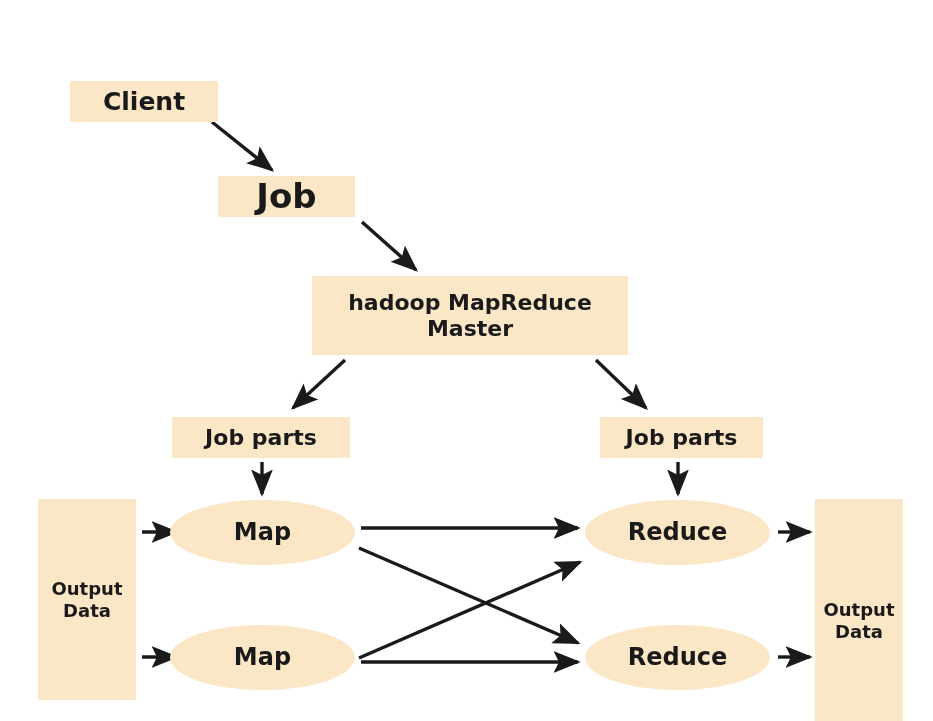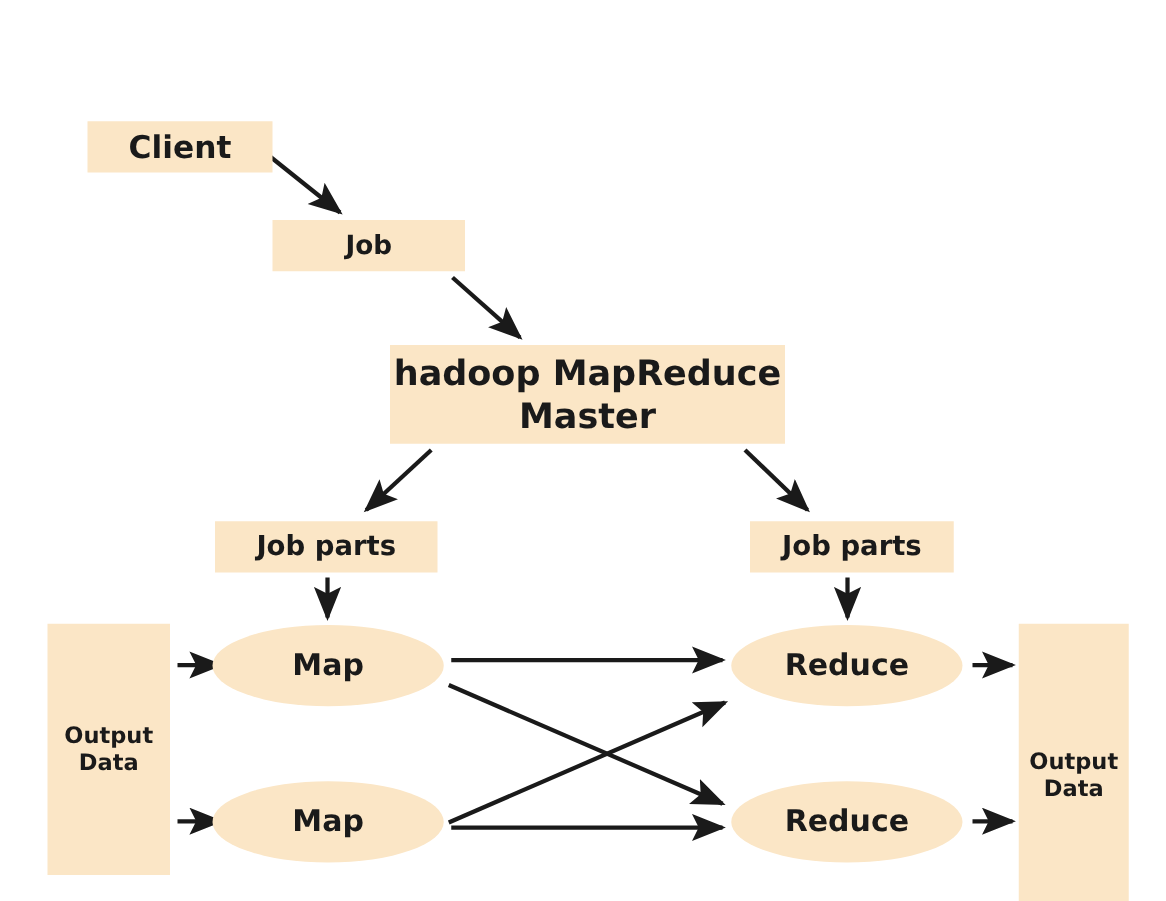--- a/index.html
+++ b/index.html
@@ -32,23 +32,23 @@
     color: #1a1a1a;
     font-weight: bold;
     line-height: 1.18;
     background: #fbe6c6;
     box-sizing: border-box;
     z-index: 2;
   }
   .node.ellipse {
     border-radius: 50%;
   }
-  .n-client  { left: 70px;  top: 97px;  width: 148px; height: 41px; font-size: 25px; }
-  .n-job     { left: 218px; top: 176px; width: 154px; height: 41px; font-size: 21px; }
-  .n-master  { left: 312px; top: 276px; width: 316px; height: 79px; font-size: 28px; }
+  .n-client  { left: 70px;  top: 81px;  width: 148px; height: 41px; font-size: 25px; }
+  .n-job     { left: 218px; top: 176px; width: 137px; height: 41px; font-size: 34px; }
+  .n-master  { left: 312px; top: 276px; width: 316px; height: 79px; font-size: 22px; }
   .n-jobparts-left  { left: 172px; top: 417px; width: 178px; height: 41px; font-size: 22px; }
   .n-jobparts-right { left: 600px; top: 417px; width: 163px; height: 41px; font-size: 22px; }
   .n-input   { left: 38px;  top: 499px; width: 98px;  height: 201px; font-size: 18px; }
   .n-output  { left: 815px; top: 499px; width: 88px;  height: 243px; font-size: 18px; }
   .n-map1    { left: 170px; top: 500px; width: 185px; height: 65px; font-size: 24px; }
   .n-map2    { left: 170px; top: 625px; width: 185px; height: 65px; font-size: 24px; }
   .n-reduce1 { left: 585px; top: 500px; width: 185px; height: 65px; font-size: 24px; }
   .n-reduce2 { left: 585px; top: 625px; width: 185px; height: 65px; font-size: 24px; }
   .label { white-space: pre-line; }
 </style>

